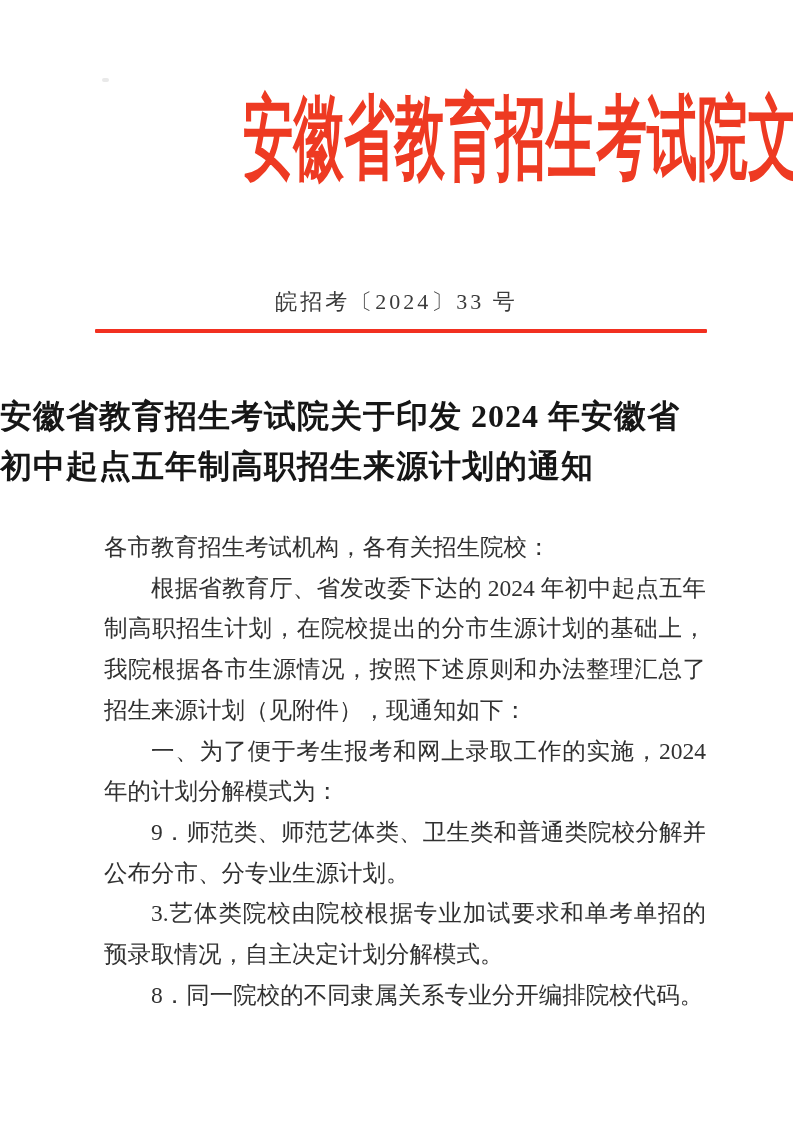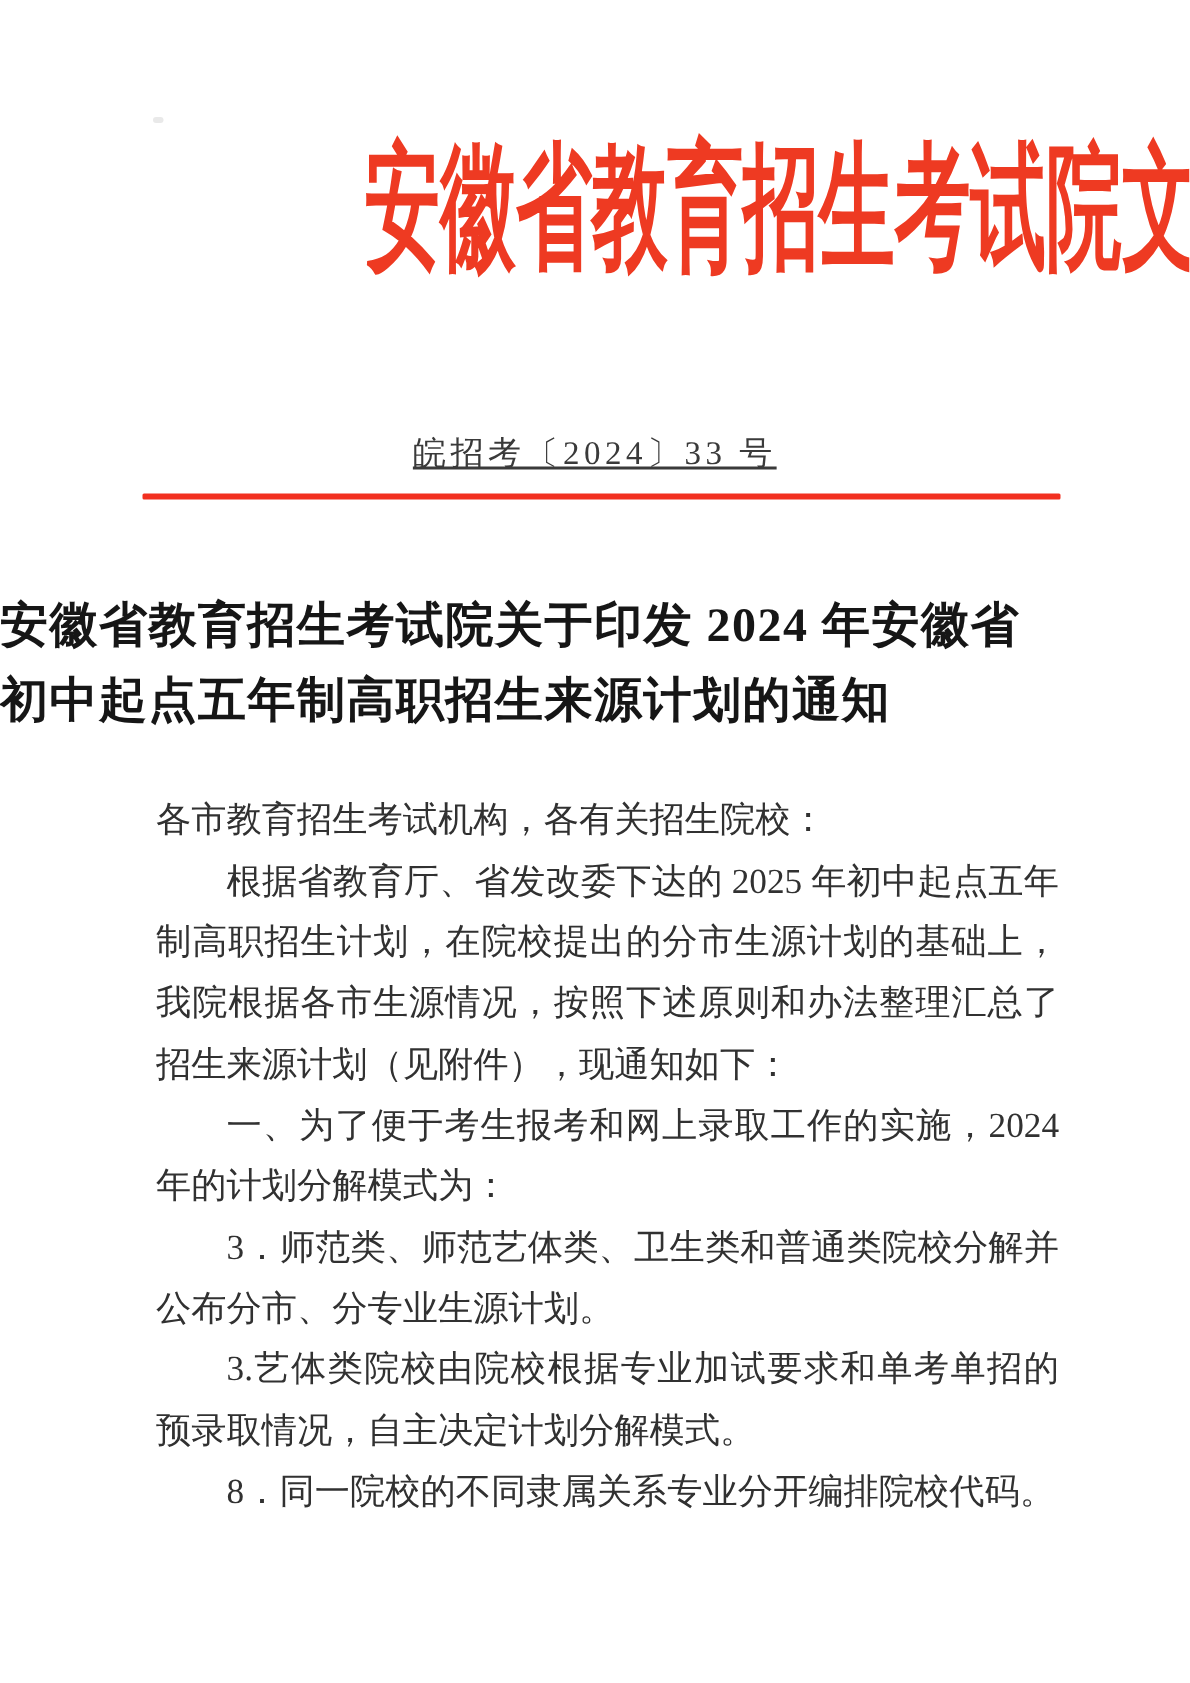--- a/index.html
+++ b/index.html
@@ -48,21 +48,20 @@
   .doc-number {
     position: absolute;
     top: 287px;
     left: 0;
     width: 793px;
     text-align: center;
     font-size: 22px;
     line-height: 30px;
     color: #3a3a3a;
     letter-spacing: 3px;
-    text-decoration: underline;
   }
   
   .red-rule {
     position: absolute;
     top: 329px;
     left: 95px;
     width: 612px;
     height: 4px;
     background: #f23020;
     border-radius: 1px;
@@ -113,20 +112,20 @@
 
   <div class="red-rule"></div>
 
   <div class="doc-title">
     <div>安徽省教育招生考试院关于印发 2024 年安徽省</div>
     <div>初中起点五年制高职招生来源计划的通知</div>
   </div>
 
   <div class="body-text">
     <p>各市教育招生考试机构，各有关招生院校：</p>
-    <p class="indent">根据省教育厅、省发改委下达的 2025 年初中起点五年制高职招生计划，在院校提出的分市生源计划的基础上，我院根据各市生源情况，按照下述原则和办法整理汇总了招生来源计划（见附件），现通知如下：</p>
+    <p class="indent">根据省教育厅、省发改委下达的 2024 年初中起点五年制高职招生计划，在院校提出的分市生源计划的基础上，我院根据各市生源情况，按照下述原则和办法整理汇总了招生来源计划（见附件），现通知如下：</p>
     <p class="indent">一、为了便于考生报考和网上录取工作的实施，2024 年的计划分解模式为：</p>
-    <p class="indent">3．师范类、师范艺体类、卫生类和普通类院校分解并公布分市、分专业生源计划。</p>
+    <p class="indent">9．师范类、师范艺体类、卫生类和普通类院校分解并公布分市、分专业生源计划。</p>
     <p class="indent">3.艺体类院校由院校根据专业加试要求和单考单招的预录取情况，自主决定计划分解模式。</p>
     <p class="indent">8．同一院校的不同隶属关系专业分开编排院校代码。</p>
   </div>
 
 </div>
 
 </body></html>

